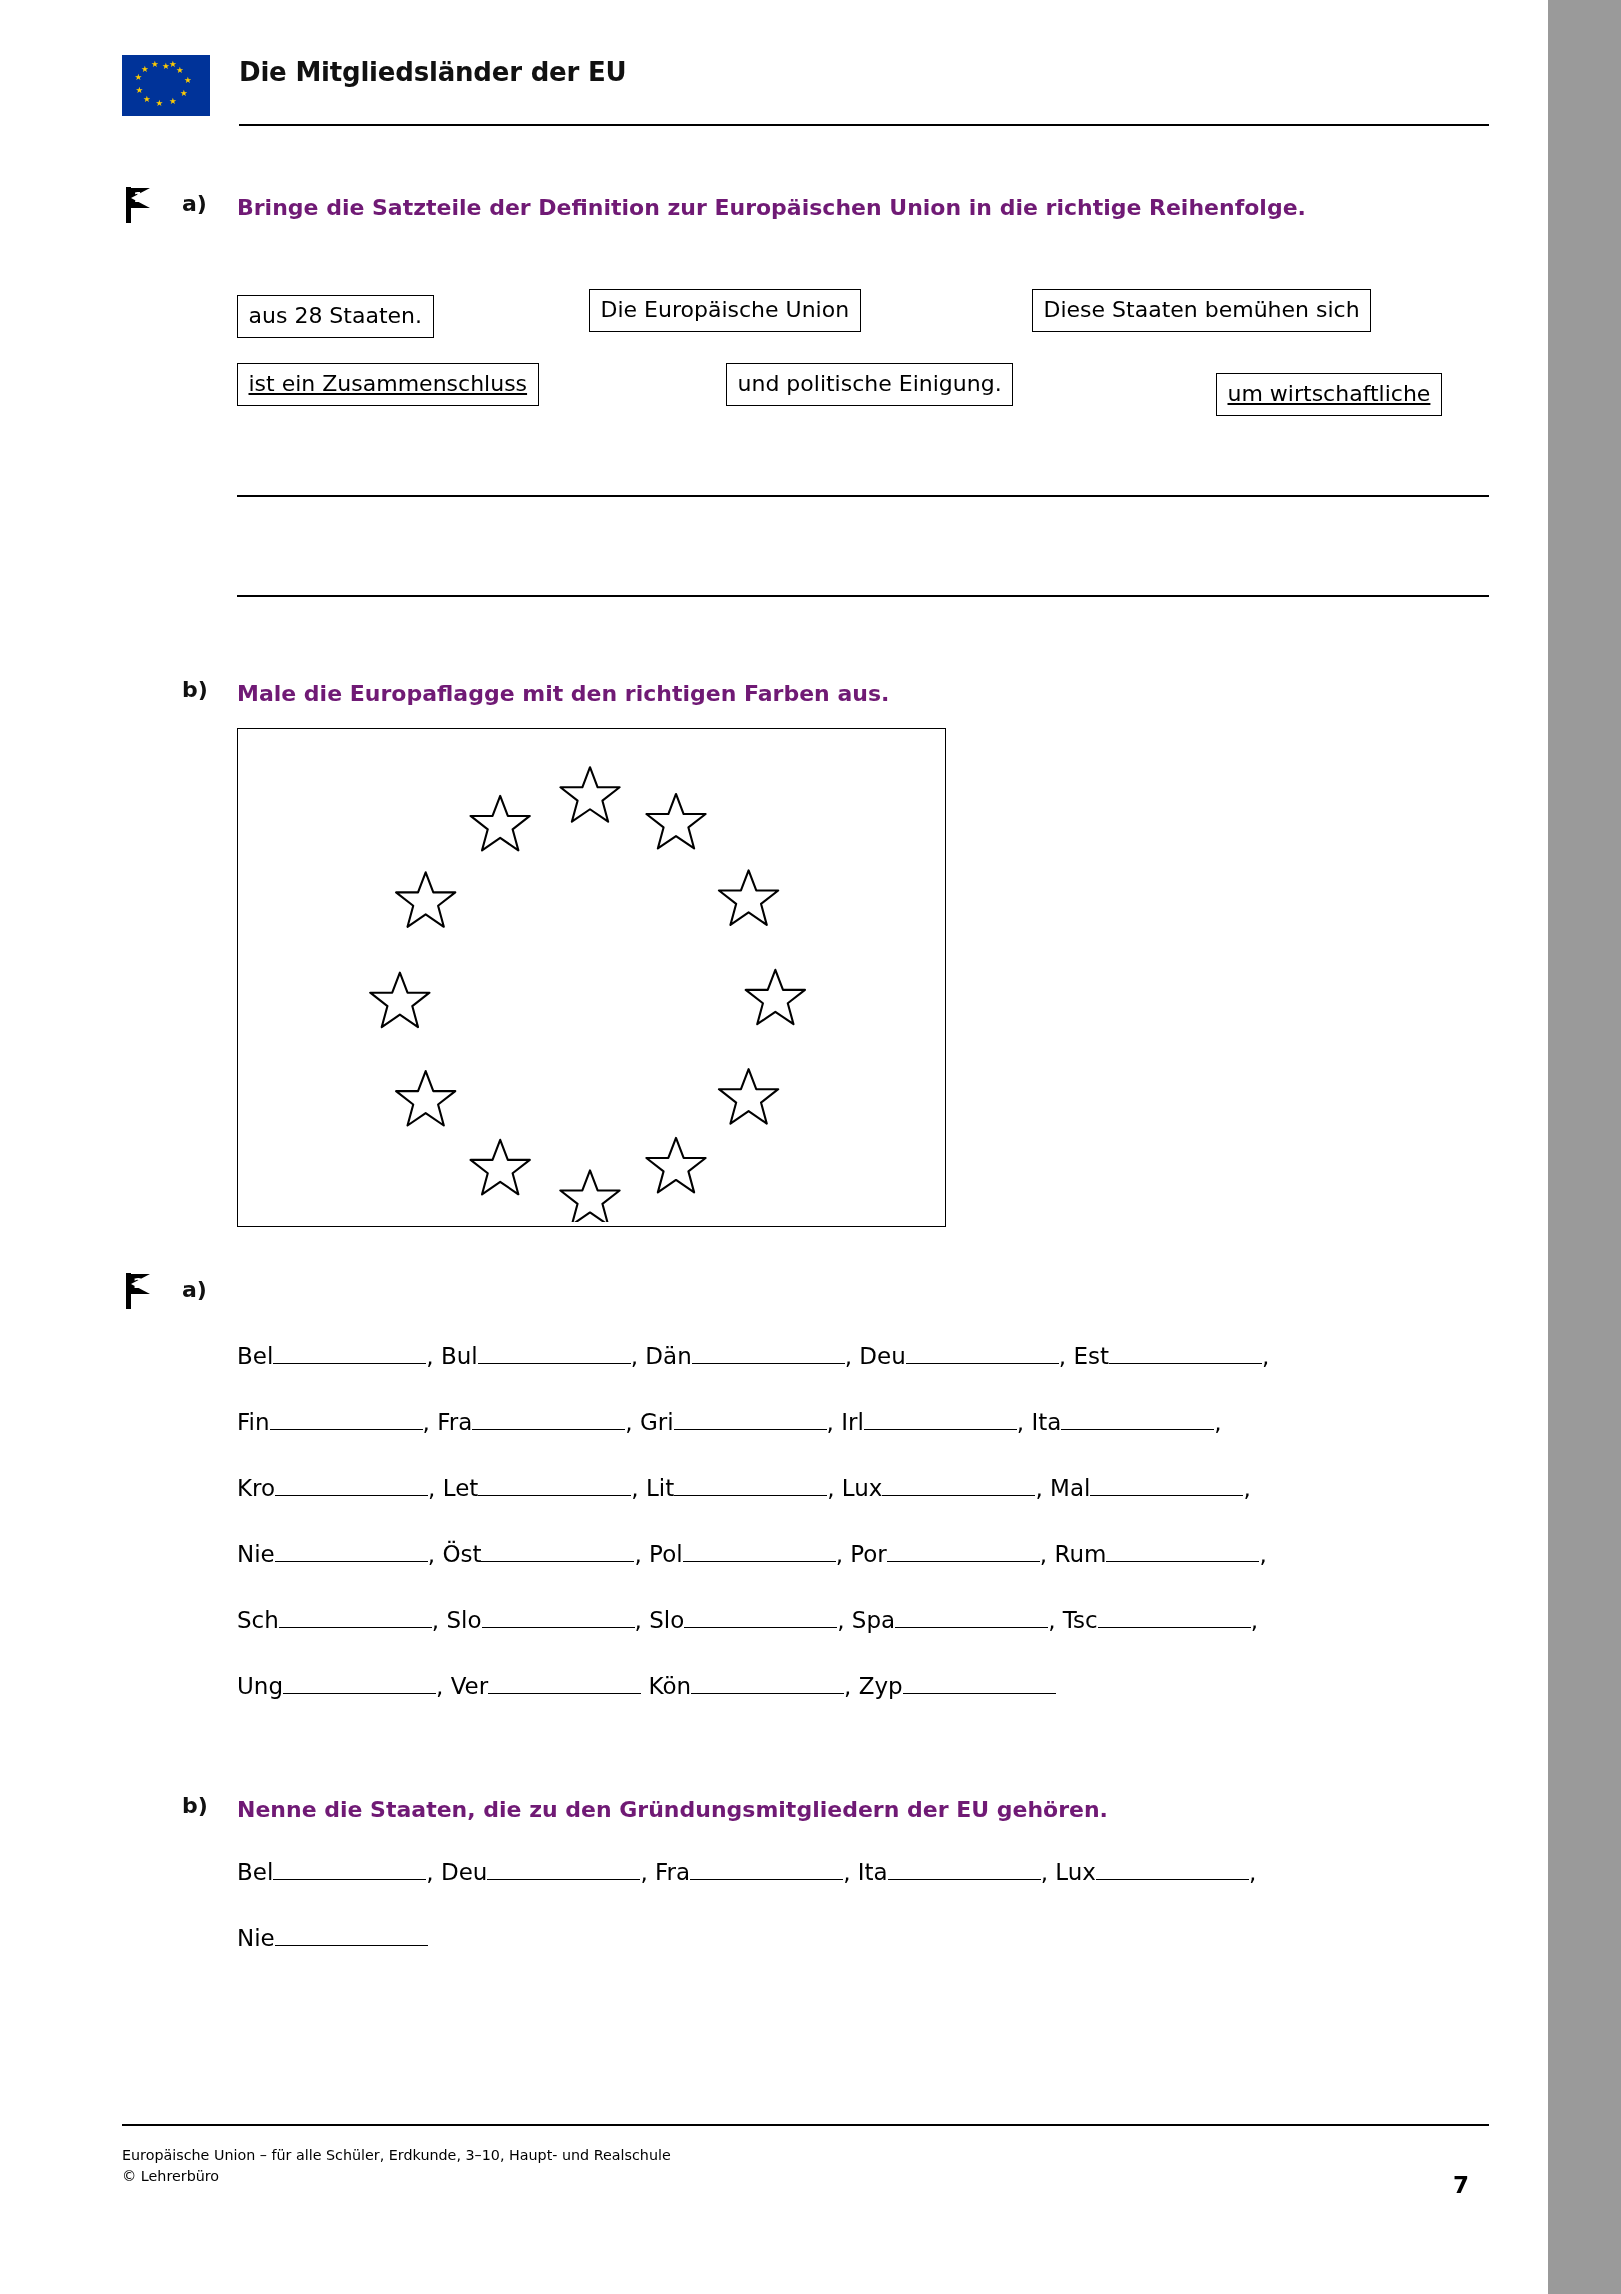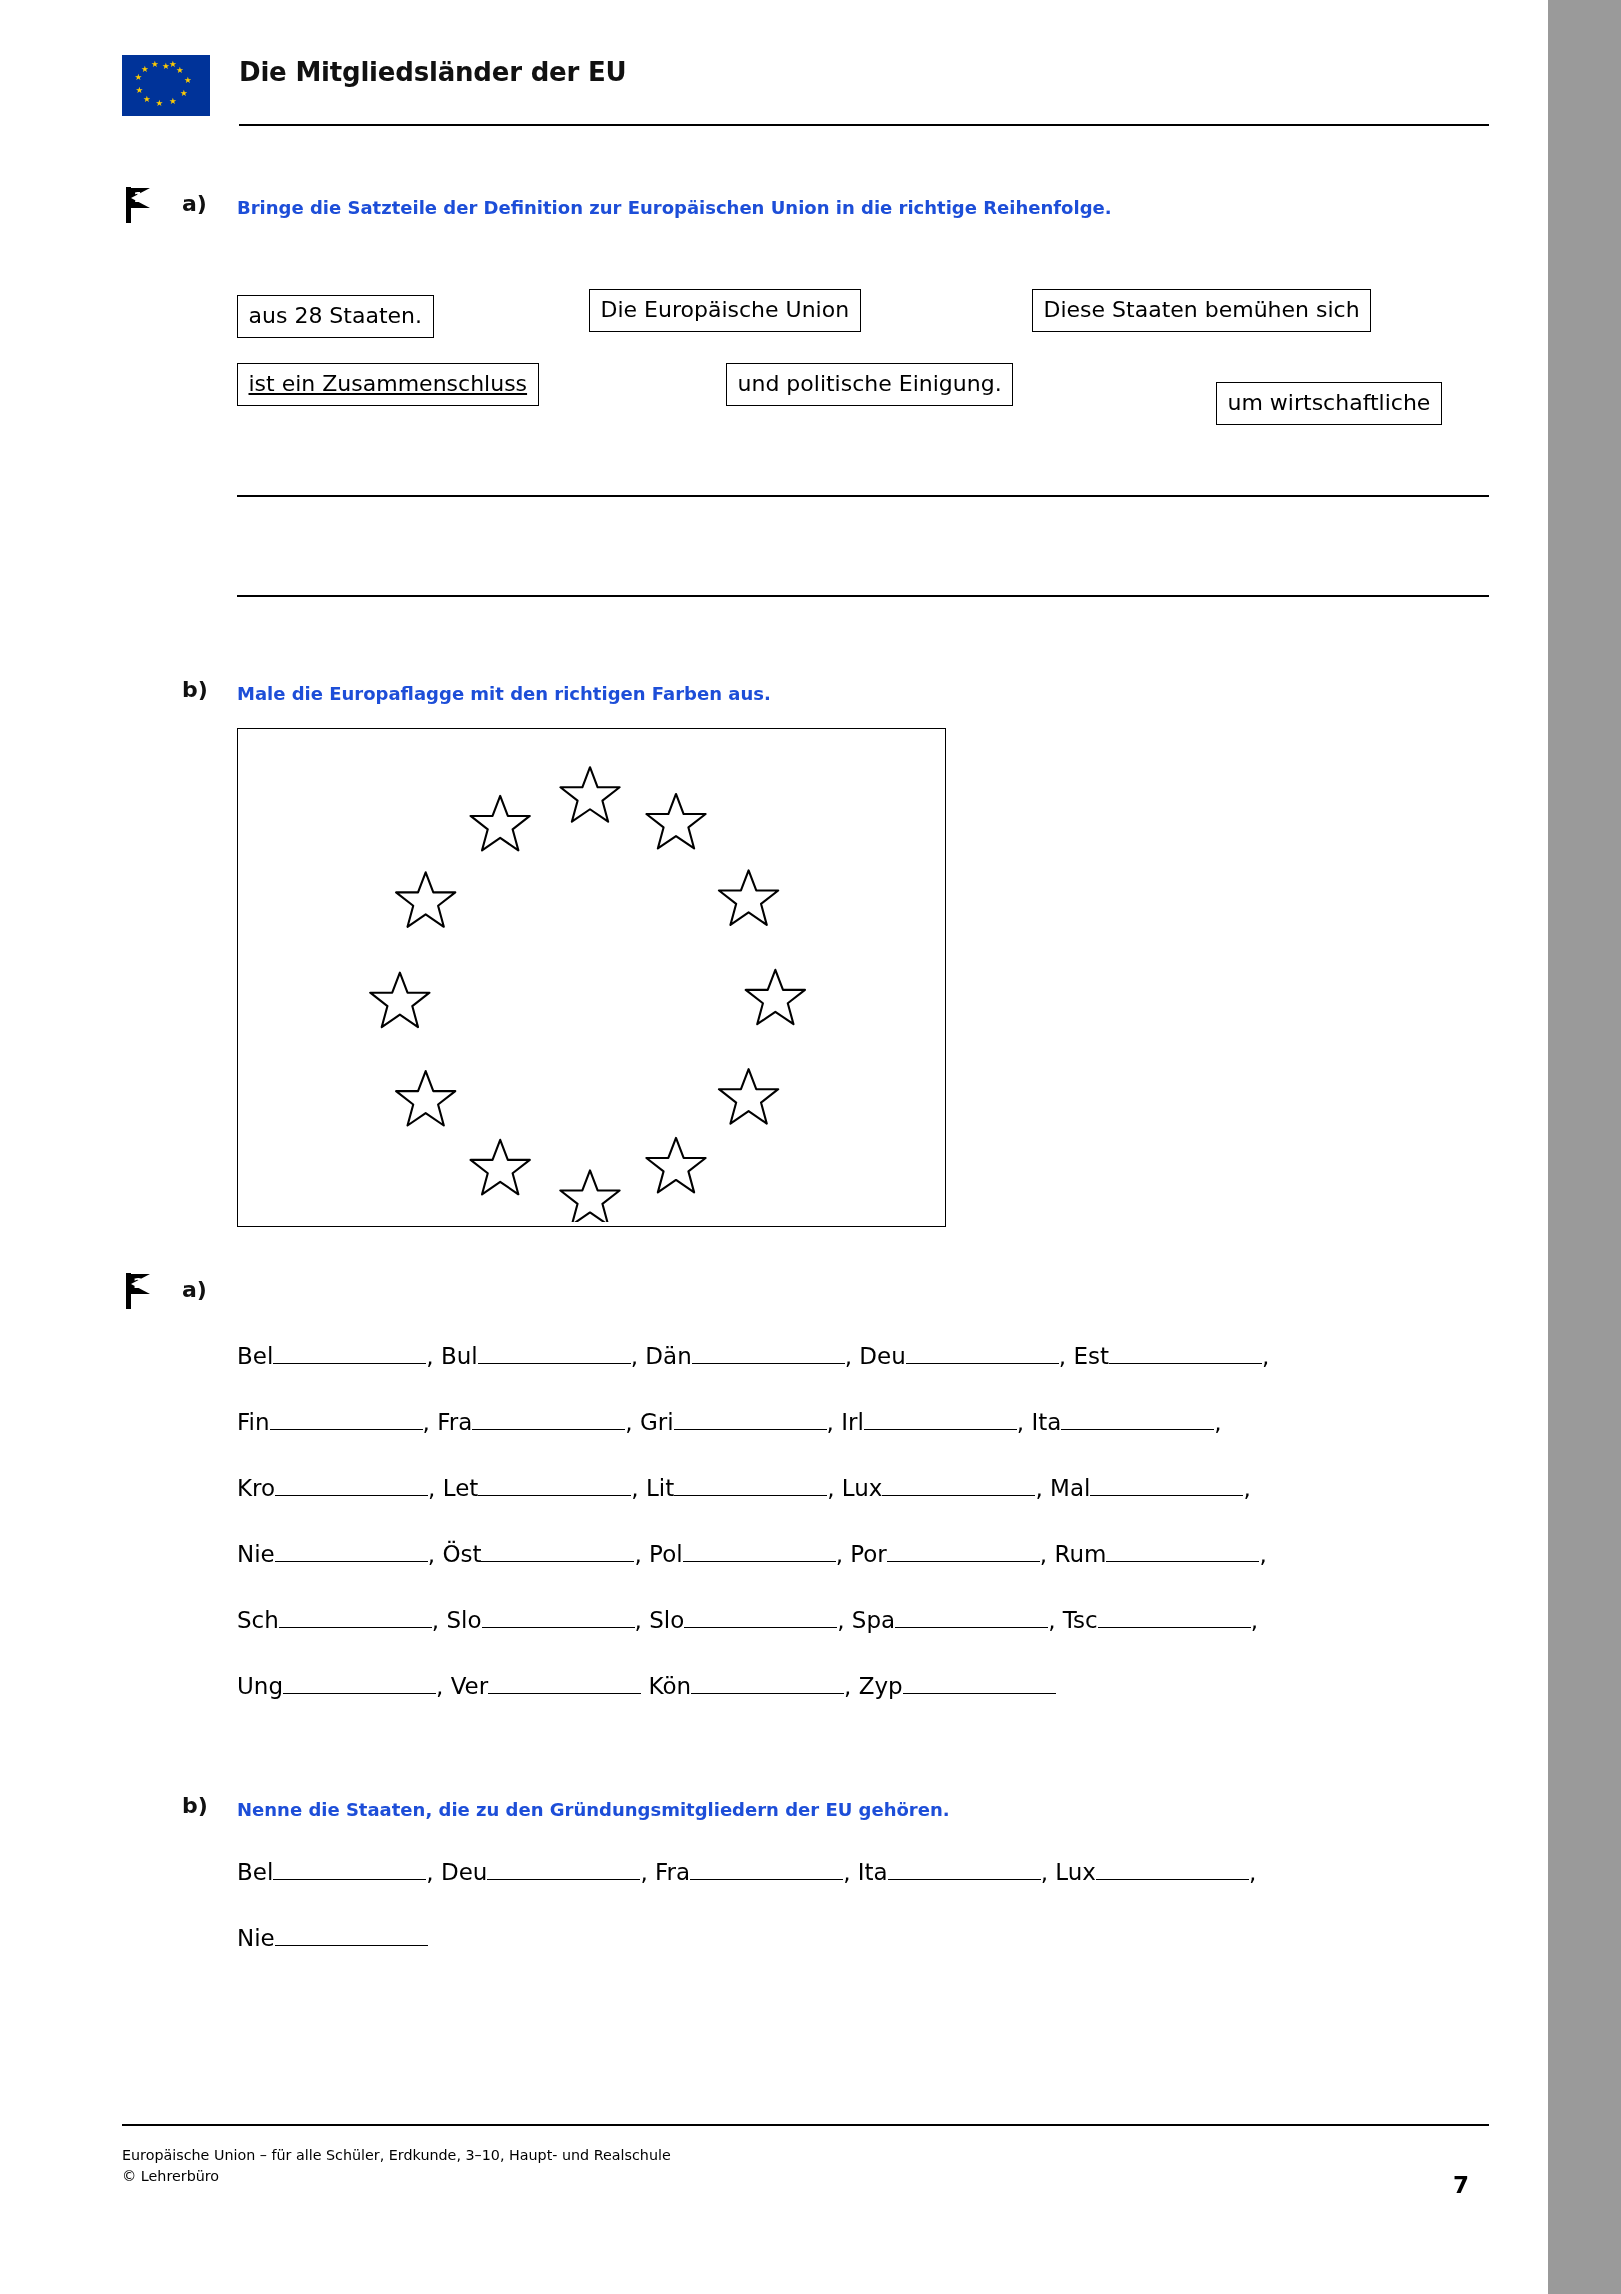--- a/index.html
+++ b/index.html
@@ -115,23 +115,23 @@
 
   
   .q-label {
     position: absolute;
     font-size: 22px;
     font-weight: bold;
     color: #111;
   }
   .q-text {
     position: absolute;
-    font-size: 18px;
-    font-weight: bold;
-    color: #1d4ed8;
+    font-size: 22px;
+    font-weight: bold;
+    color: #701a75;
     line-height: 38px;
   }
 
   
   .chip {
     position: absolute;
     border: 1.9px solid #000;
     font-size: 22px;
     line-height: 22px;
     padding: 8.6px 10.5px 10.5px 10.5px;
@@ -233,21 +233,21 @@
 
   <div class="q-label" style="left:182px;top:191px;">a)</div>
   <div class="q-text" style="left:237px;top:189px;width:1138px;">Bringe die Satzteile der Definition zur Europäischen Union in die richtige Reihenfolge.</div>
 
   <div class="chip" style="left:237px;top:295px;">aus 28 Staaten.</div>
   <div class="chip" style="left:589px;top:289px;">Die Europäische Union</div>
   <div class="chip" style="left:1032px;top:289px;">Diese Staaten bemühen sich</div>
 
   <div class="chip" style="left:237px;top:363px;text-decoration:underline;">ist ein Zusammenschluss</div>
   <div class="chip" style="left:726px;top:363px;">und politische Einigung.</div>
-  <div class="chip" style="left:1216px;top:382px;">um wirtschaftliche</div>
+  <div class="chip" style="left:1216px;top:373px;text-decoration:underline;">um wirtschaftliche</div>
 
   <div class="answer-rule" style="left:237px;top:495px;width:1252px;"></div>
   <div class="answer-rule" style="left:237px;top:595px;width:1252px;"></div>
 
   <div class="q-label" style="left:182px;top:677px;">b)</div>
   <div class="q-text" style="left:237px;top:675px;width:1138px;">Male die Europaflagge mit den richtigen Farben aus.</div>
 
   <div class="flag-box" style="left:237px;top:728px;width:707px;left:237px;height:497px;">
     <svg width="704" height="493" viewBox="0 0 736 516">
       <g fill="none" stroke="#000" stroke-width="2.2" stroke-linejoin="round">

